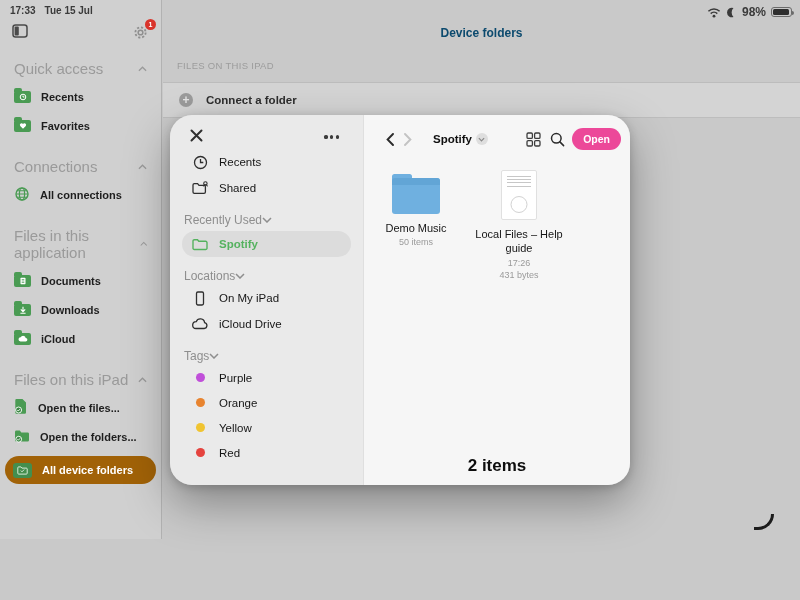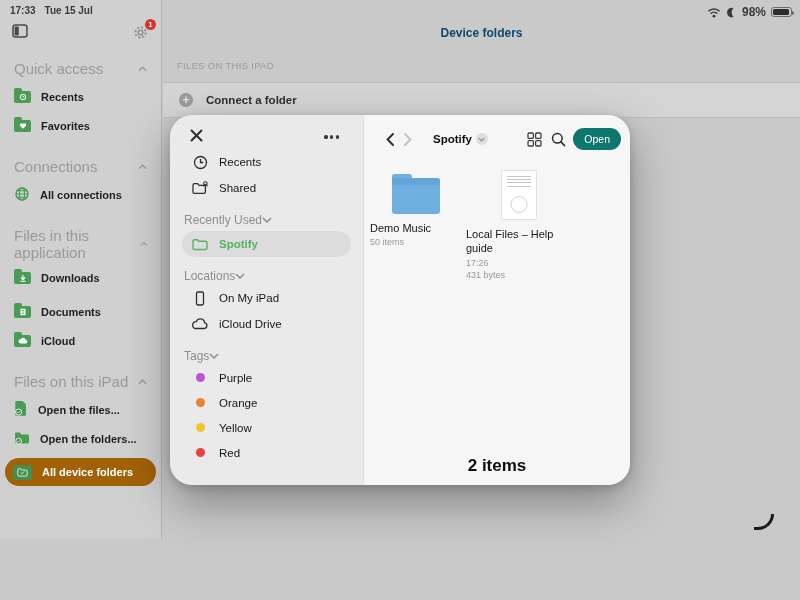--- a/index.html
+++ b/index.html
@@ -46,24 +46,24 @@
   .tagdot{width:9px;height:9px;border-radius:50%;flex:none}
   .d-item.tag{height:25px}
 
   .dlg-mainp{flex:1;background:#f6f6f6;position:relative}
   .dlg-nav{display:flex;align-items:center;padding:13px 9px 0 17px}
   .navchev{display:grid;place-items:center;width:18px}
   .nav-title{font-size:11.5px;font-weight:bold;color:#0f0f0f;margin:0 4px 0 16px}
   .nav-dd{width:12px;height:12px;border-radius:50%;background:#dedede;display:grid;place-items:center}
   .nav-sp{flex:1}
   .icon-btn{display:grid;place-items:center;width:24px;height:22px}
-  .open-btn{background:#0f766e;color:#fff;font-size:10.5px;font-weight:normal;padding:5px 11px;border-radius:14px;margin-left:3px;border:none}
+  .open-btn{background:#ec4899;color:#fff;font-size:10.5px;font-weight:bold;padding:5px 11px;border-radius:14px;margin-left:3px;border:none}
 
   .files{display:flex;align-items:flex-start;gap:4px;padding:14px 0 0 6px}
-  .fcard{width:92px;text-align:left}
+  .fcard{width:92px;text-align:center}
   .fcard.doc{width:106px}
   .bluefolder{position:relative;width:48px;height:36px;background:#6fb0e0;border-radius:3px;margin:14px auto 0}
   .bluefolder::before{content:"";position:absolute;top:-4px;left:0;width:20px;height:6px;background:#6fb0e0;border-radius:2.5px 2.5px 0 0}
   .bluefolder::after{content:"";position:absolute;top:0;left:0;right:0;height:7px;background:#62a5d6;border-radius:3px 3px 0 0}
   .docicon{position:relative;width:36px;height:50px;background:#fff;border:1px solid #e0e0e0;border-radius:2px;margin:6px auto 0}
   .doclines{position:absolute;top:5px;left:5px;right:5px;height:13px;background:repeating-linear-gradient(#c7c7c7 0 1px,transparent 1px 3.2px)}
   .doccircle{position:absolute;left:50%;top:25px;transform:translateX(-50%);width:17px;height:17px;border:1.5px solid #d2d2d2;border-radius:50%}
   .f-name{font-size:11px;color:#161616;margin-top:7px;line-height:1.3}
   .f-meta{font-size:9px;color:#9a9a9a;margin-top:2px}
   .dlg-count{position:absolute;bottom:9px;left:0;right:0;text-align:center;font-size:17px;font-weight:bold;color:#0d0d0d}
@@ -134,36 +134,36 @@
           </svg></span>
       <span>All connections</span>
     </div>
 
     <div class="s-head">
       <span>Files in this application</span>
       <svg width="9" height="6" viewBox="0 0 10 6">
           <path d="M1 5 L5 1 L9 5" fill="none" stroke="#9a9a9a" stroke-width="1.4"></path>
         </svg>
     </div>
-    <div class="s-item">
-      <span class="fldr">
-          <svg width="8" height="8" viewBox="0 0 8 8">
-            <path d="M4 0.8 V5.2 M1.8 3.4 L4 5.6 L6.2 3.4 M1.4 7.2 H6.6" fill="none" stroke="#fff" stroke-width="1.1"></path>
-          </svg>
-        </span>
-      <span>Downloads</span>
-    </div>
     <div class="s-item first">
       <span class="fldr">
           <svg width="7" height="8" viewBox="0 0 7 8">
             <rect x="1" y="0.8" width="5" height="6.4" rx="0.6" fill="#fff"></rect>
             <path d="M2.2 2.5 H4.8 M2.2 4 H4.8 M2.2 5.5 H4.8" stroke="#4a9b53" stroke-width="0.7"></path>
           </svg>
         </span>
       <span>Documents</span>
+    </div>
+    <div class="s-item">
+      <span class="fldr">
+          <svg width="8" height="8" viewBox="0 0 8 8">
+            <path d="M4 0.8 V5.2 M1.8 3.4 L4 5.6 L6.2 3.4 M1.4 7.2 H6.6" fill="none" stroke="#fff" stroke-width="1.1"></path>
+          </svg>
+        </span>
+      <span>Downloads</span>
     </div>
     <div class="s-item">
       <span class="fldr">
           <svg width="10" height="7" viewBox="0 0 10 7">
             <path d="M2.5 6 h5 a1.8 1.8 0 0 0 .2-3.6 a2.6 2.6 0 0 0 -5-.6 a2.1 2.1 0 0 0 -.2 4.2 z" fill="#fff"></path>
           </svg>
         </span>
       <span>iCloud</span>
     </div>
 

